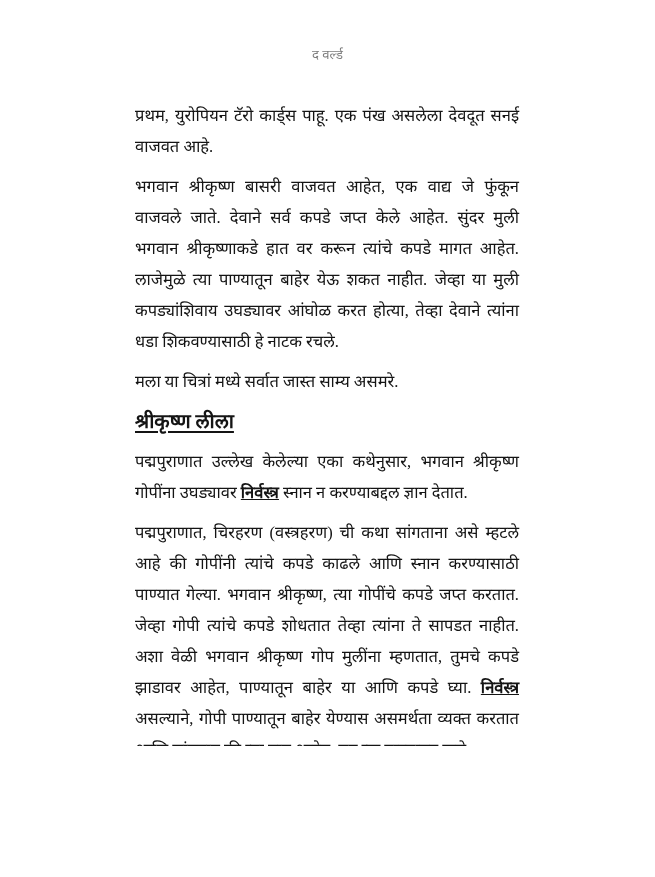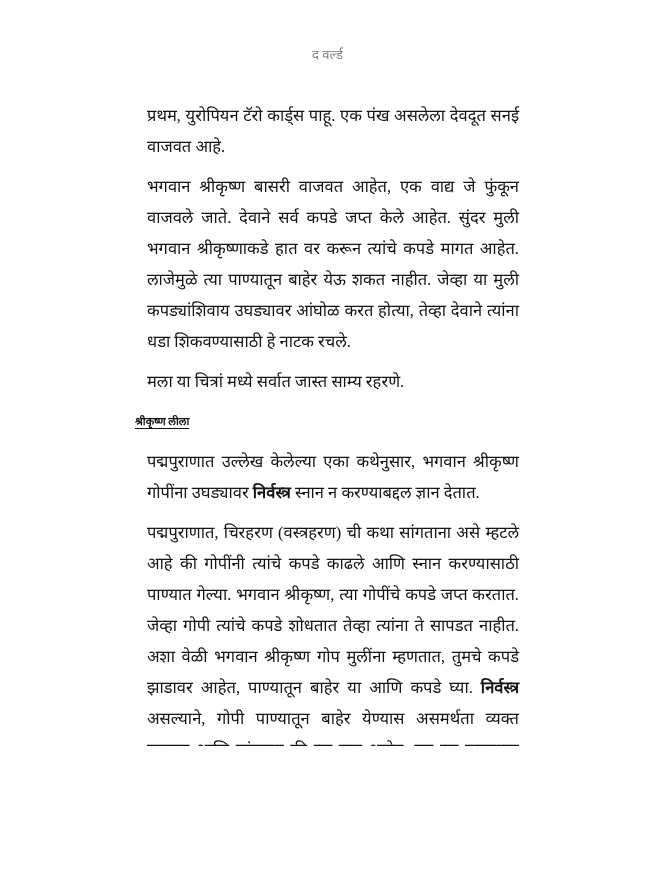--- a/index.html
+++ b/index.html
@@ -28,35 +28,36 @@
     position: absolute;
     top: 100px;
     left: 135px;
     width: 384px;
     font-size: 16.5px;
     line-height: 31px;
     color: #141414;
     text-align: justify;
   }
   .content p {
-    margin: 0 0 9px 12px;
+    margin: 0 0 9px 0;
   }
   .section-heading {
     margin: 2px 0 9px 0;
-    font-size: 11px;
+    font-size: 20px;
     line-height: 31px;
     font-weight: bold;
     color: #141414;
   }
   .section-heading span {
     text-decoration: underline;
     text-underline-offset: 3px;
   }
   .content b {
     font-weight: bold;
+    text-decoration: underline;
   }
   .footer {
     position: absolute;
     left: 132px;
     top: 837px;
     width: 393px;
     border-top: 2px solid #e6e6e6;
     padding-top: 7px;
     display: flex;
     align-items: center;
@@ -89,21 +90,21 @@
   <div class="running-header">द वर्ल्ड</div>
 
   <div class="content">
 
     <p>प्रथम, युरोपियन टॅरो कार्ड्स पाहू. एक पंख असलेला देवदूत सनई वाजवत आहे.</p>
 
 
 
     <p>भगवान श्रीकृष्ण बासरी वाजवत आहेत, एक वाद्य जे फुंकून वाजवले जाते. देवाने सर्व कपडे जप्त केले आहेत. सुंदर मुली भगवान श्रीकृष्णाकडे हात वर करून त्यांचे कपडे मागत आहेत. लाजेमुळे त्या पाण्यातून बाहेर येऊ शकत नाहीत. जेव्हा या मुली कपड्यांशिवाय उघड्यावर आंघोळ करत होत्या, तेव्हा देवाने त्यांना धडा शिकवण्यासाठी हे नाटक रचले.</p>
 
-    <p>मला या चित्रां मध्ये सर्वात जास्त साम्य रहरणे.</p>
+    <p>मला या चित्रां मध्ये सर्वात जास्त साम्य असमरे.</p>
 
     <h2 class="section-heading"><span>श्रीकृष्ण लीला</span></h2>
 
     <p><span>पद्मपुराणात उल्लेख केलेल्या एका कथेनुसार, भगवान श्रीकृष्ण गोपींना उघड्यावर </span><b>निर्वस्त्र</b><span> स्नान न करण्याबद्दल ज्ञान देतात.</span></p>
 
     <p><span>पद्मपुराणात, चिरहरण (वस्त्रहरण) ची कथा सांगताना असे म्हटले आहे की गोपींनी त्यांचे कपडे काढले आणि स्नान करण्यासाठी पाण्यात गेल्या. भगवान श्रीकृष्ण, त्या गोपींचे कपडे जप्त करतात. जेव्हा गोपी त्यांचे कपडे शोधतात तेव्हा त्यांना ते सापडत नाहीत. अशा वेळी भगवान श्रीकृष्ण गोप मुलींना म्हणतात, तुमचे कपडे झाडावर आहेत, पाण्यातून बाहेर या आणि कपडे घ्या. </span><b>निर्वस्त्र</b><span> असल्याने, गोपी पाण्यातून बाहेर येण्यास असमर्थता व्यक्त करतात आणि सांगतात की त्या नग्न आहेत, मग त्या पाण्यातून कसे</span></p>
 
   </div>
 
   <div class="footer">

